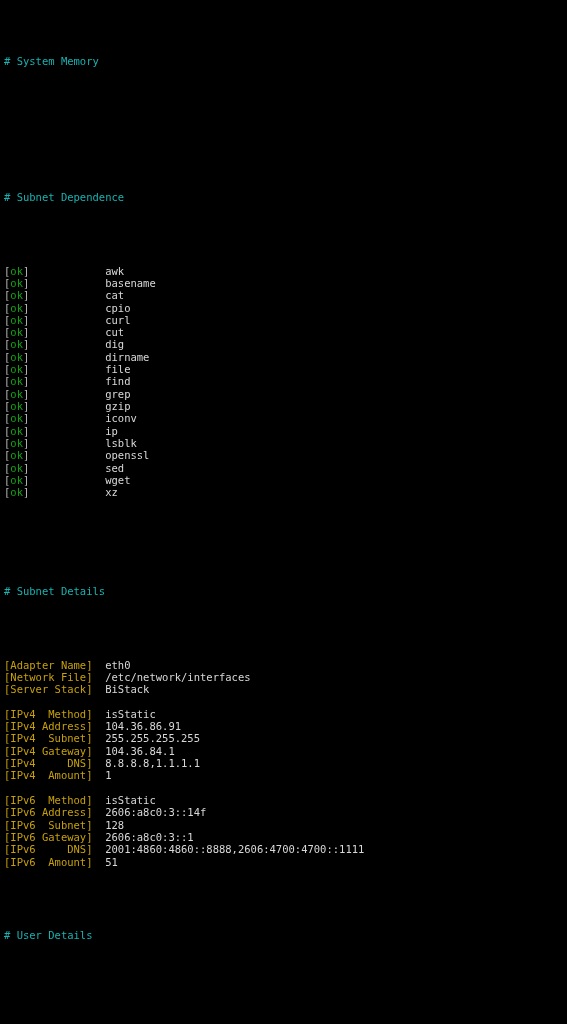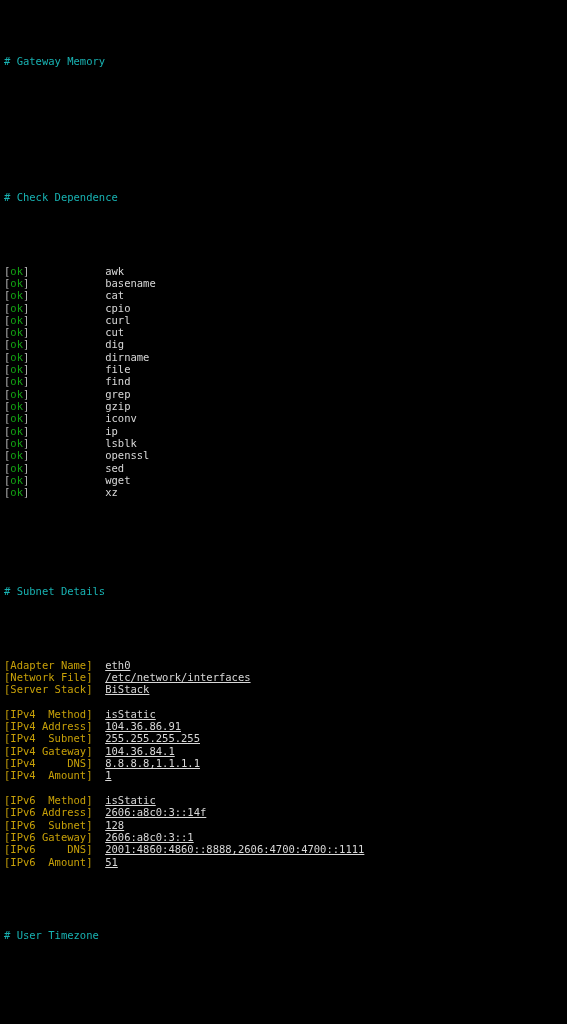--- a/index.html
+++ b/index.html
@@ -24,45 +24,45 @@
   .line {
     height: 12.32px;
     white-space: pre;
   }
   .blank { height: 12.32px; }
   .heading { color: #18b2b2; }
   .plain  { color: #d8d8d8; }
   .brk    { color: #b8b8b8; }
   .ok     { color: #12a212; }
   .label  { color: #c7a008; }
-  .val    { color: #d8d8d8; text-decoration: underline; }
+  .val    { color: #d8d8d8; }
 </style>
 </head>
 <body>
 
 <div id="terminal">
 
   
-  <div class="line heading"># Gateway Memory</div>
+  <div class="line heading"># System Memory</div>
   <div class="blank"></div>
   <div class="blank"></div>
 
   
-  <div class="line heading"># Check Dependence</div>
+  <div class="line heading"># Subnet Dependence</div>
   <div class="blank"></div>
   <div id="dep-list"><div class="line"><span class="brk">[</span><span class="ok">ok</span><span class="brk">]</span><span class="plain">            </span><span class="plain">awk</span></div><div class="line"><span class="brk">[</span><span class="ok">ok</span><span class="brk">]</span><span class="plain">            </span><span class="plain">basename</span></div><div class="line"><span class="brk">[</span><span class="ok">ok</span><span class="brk">]</span><span class="plain">            </span><span class="plain">cat</span></div><div class="line"><span class="brk">[</span><span class="ok">ok</span><span class="brk">]</span><span class="plain">            </span><span class="plain">cpio</span></div><div class="line"><span class="brk">[</span><span class="ok">ok</span><span class="brk">]</span><span class="plain">            </span><span class="plain">curl</span></div><div class="line"><span class="brk">[</span><span class="ok">ok</span><span class="brk">]</span><span class="plain">            </span><span class="plain">cut</span></div><div class="line"><span class="brk">[</span><span class="ok">ok</span><span class="brk">]</span><span class="plain">            </span><span class="plain">dig</span></div><div class="line"><span class="brk">[</span><span class="ok">ok</span><span class="brk">]</span><span class="plain">            </span><span class="plain">dirname</span></div><div class="line"><span class="brk">[</span><span class="ok">ok</span><span class="brk">]</span><span class="plain">            </span><span class="plain">file</span></div><div class="line"><span class="brk">[</span><span class="ok">ok</span><span class="brk">]</span><span class="plain">            </span><span class="plain">find</span></div><div class="line"><span class="brk">[</span><span class="ok">ok</span><span class="brk">]</span><span class="plain">            </span><span class="plain">grep</span></div><div class="line"><span class="brk">[</span><span class="ok">ok</span><span class="brk">]</span><span class="plain">            </span><span class="plain">gzip</span></div><div class="line"><span class="brk">[</span><span class="ok">ok</span><span class="brk">]</span><span class="plain">            </span><span class="plain">iconv</span></div><div class="line"><span class="brk">[</span><span class="ok">ok</span><span class="brk">]</span><span class="plain">            </span><span class="plain">ip</span></div><div class="line"><span class="brk">[</span><span class="ok">ok</span><span class="brk">]</span><span class="plain">            </span><span class="plain">lsblk</span></div><div class="line"><span class="brk">[</span><span class="ok">ok</span><span class="brk">]</span><span class="plain">            </span><span class="plain">openssl</span></div><div class="line"><span class="brk">[</span><span class="ok">ok</span><span class="brk">]</span><span class="plain">            </span><span class="plain">sed</span></div><div class="line"><span class="brk">[</span><span class="ok">ok</span><span class="brk">]</span><span class="plain">            </span><span class="plain">wget</span></div><div class="line"><span class="brk">[</span><span class="ok">ok</span><span class="brk">]</span><span class="plain">            </span><span class="plain">xz</span></div></div>
   <div class="blank"></div>
 
   
   <div class="line heading"># Subnet Details</div>
   <div class="blank"></div>
   <div id="net-groups"><div class="line"><span class="label">[Adapter Name]</span><span class="plain">  </span><span class="val">eth0</span></div><div class="line"><span class="label">[Network File]</span><span class="plain">  </span><span class="val">/etc/network/interfaces</span></div><div class="line"><span class="label">[Server Stack]</span><span class="plain">  </span><span class="val">BiStack</span></div><div class="blank"></div><div class="line"><span class="label">[IPv4  Method]</span><span class="plain">  </span><span class="val">isStatic</span></div><div class="line"><span class="label">[IPv4 Address]</span><span class="plain">  </span><span class="val">104.36.86.91</span></div><div class="line"><span class="label">[IPv4  Subnet]</span><span class="plain">  </span><span class="val">255.255.255.255</span></div><div class="line"><span class="label">[IPv4 Gateway]</span><span class="plain">  </span><span class="val">104.36.84.1</span></div><div class="line"><span class="label">[IPv4     DNS]</span><span class="plain">  </span><span class="val">8.8.8.8,1.1.1.1</span></div><div class="line"><span class="label">[IPv4  Amount]</span><span class="plain">  </span><span class="val">1</span></div><div class="blank"></div><div class="line"><span class="label">[IPv6  Method]</span><span class="plain">  </span><span class="val">isStatic</span></div><div class="line"><span class="label">[IPv6 Address]</span><span class="plain">  </span><span class="val">2606:a8c0:3::14f</span></div><div class="line"><span class="label">[IPv6  Subnet]</span><span class="plain">  </span><span class="val">128</span></div><div class="line"><span class="label">[IPv6 Gateway]</span><span class="plain">  </span><span class="val">2606:a8c0:3::1</span></div><div class="line"><span class="label">[IPv6     DNS]</span><span class="plain">  </span><span class="val">2001:4860:4860::8888,2606:4700:4700::1111</span></div><div class="line"><span class="label">[IPv6  Amount]</span><span class="plain">  </span><span class="val">51</span></div><div class="blank"></div></div>
 
   
-  <div class="line heading"># User Timezone</div>
+  <div class="line heading"># User Details</div>
   <div class="blank"></div>
   
   
 
   
   
   
   
   
 

